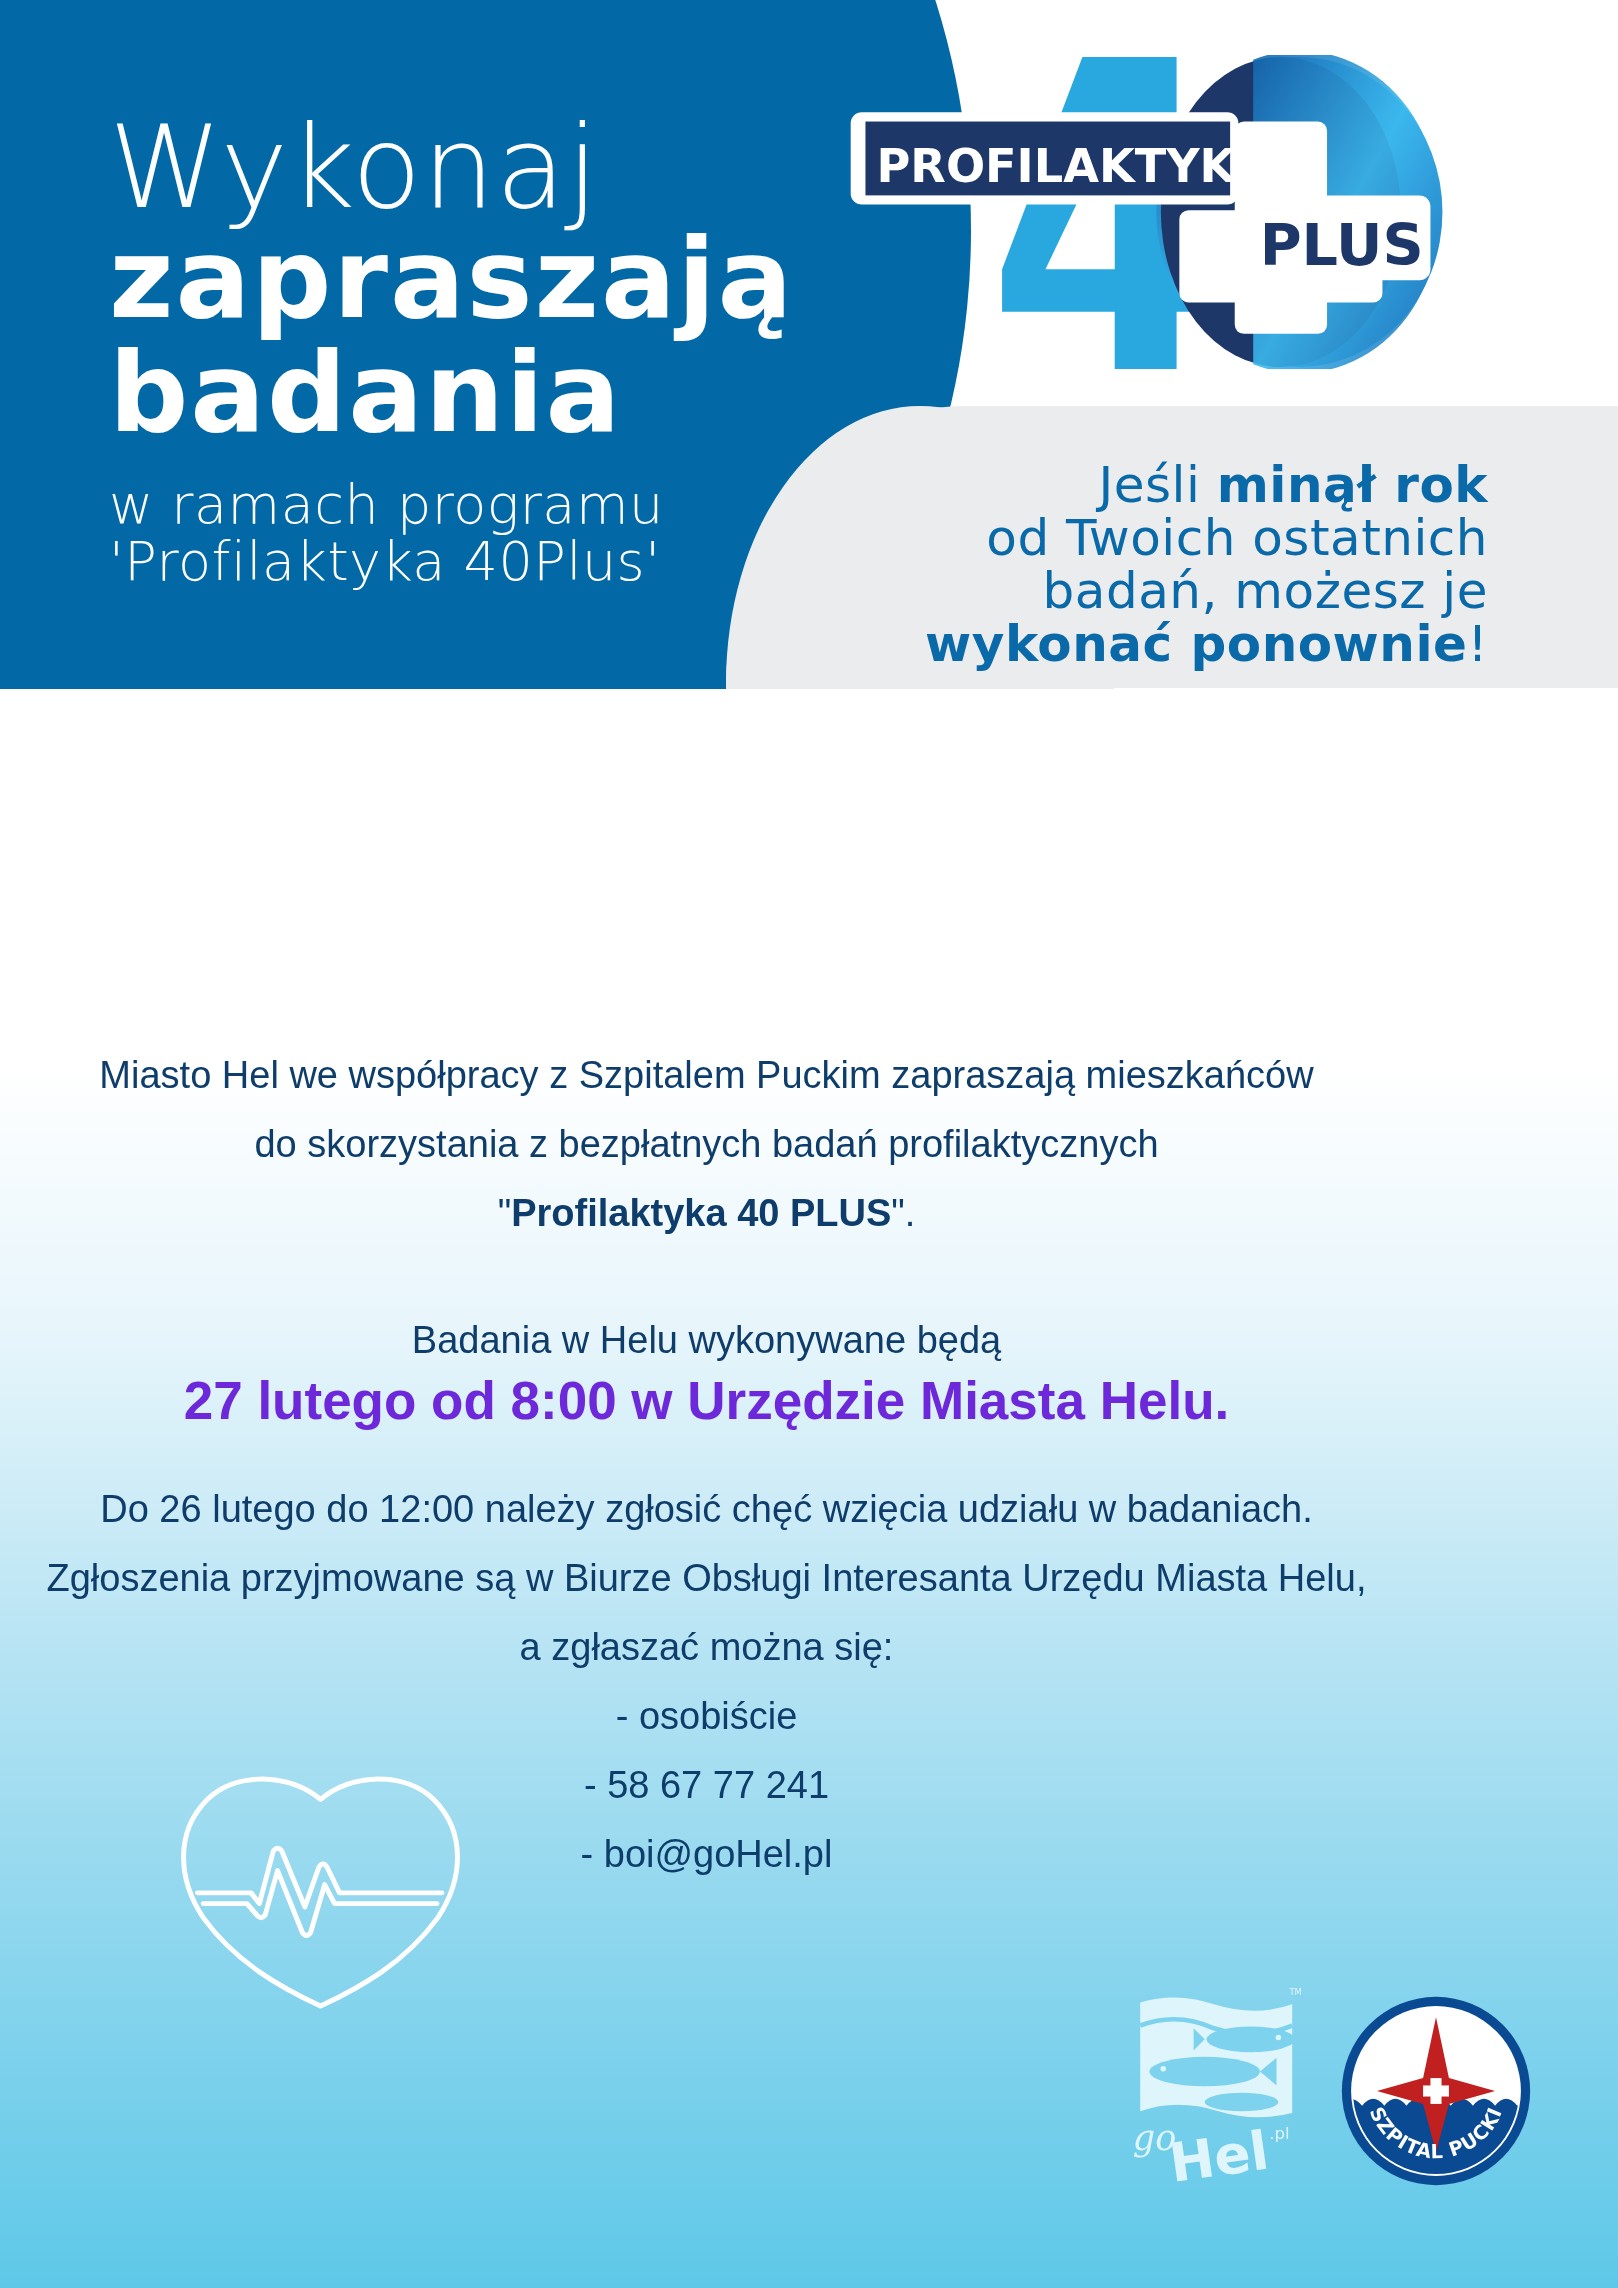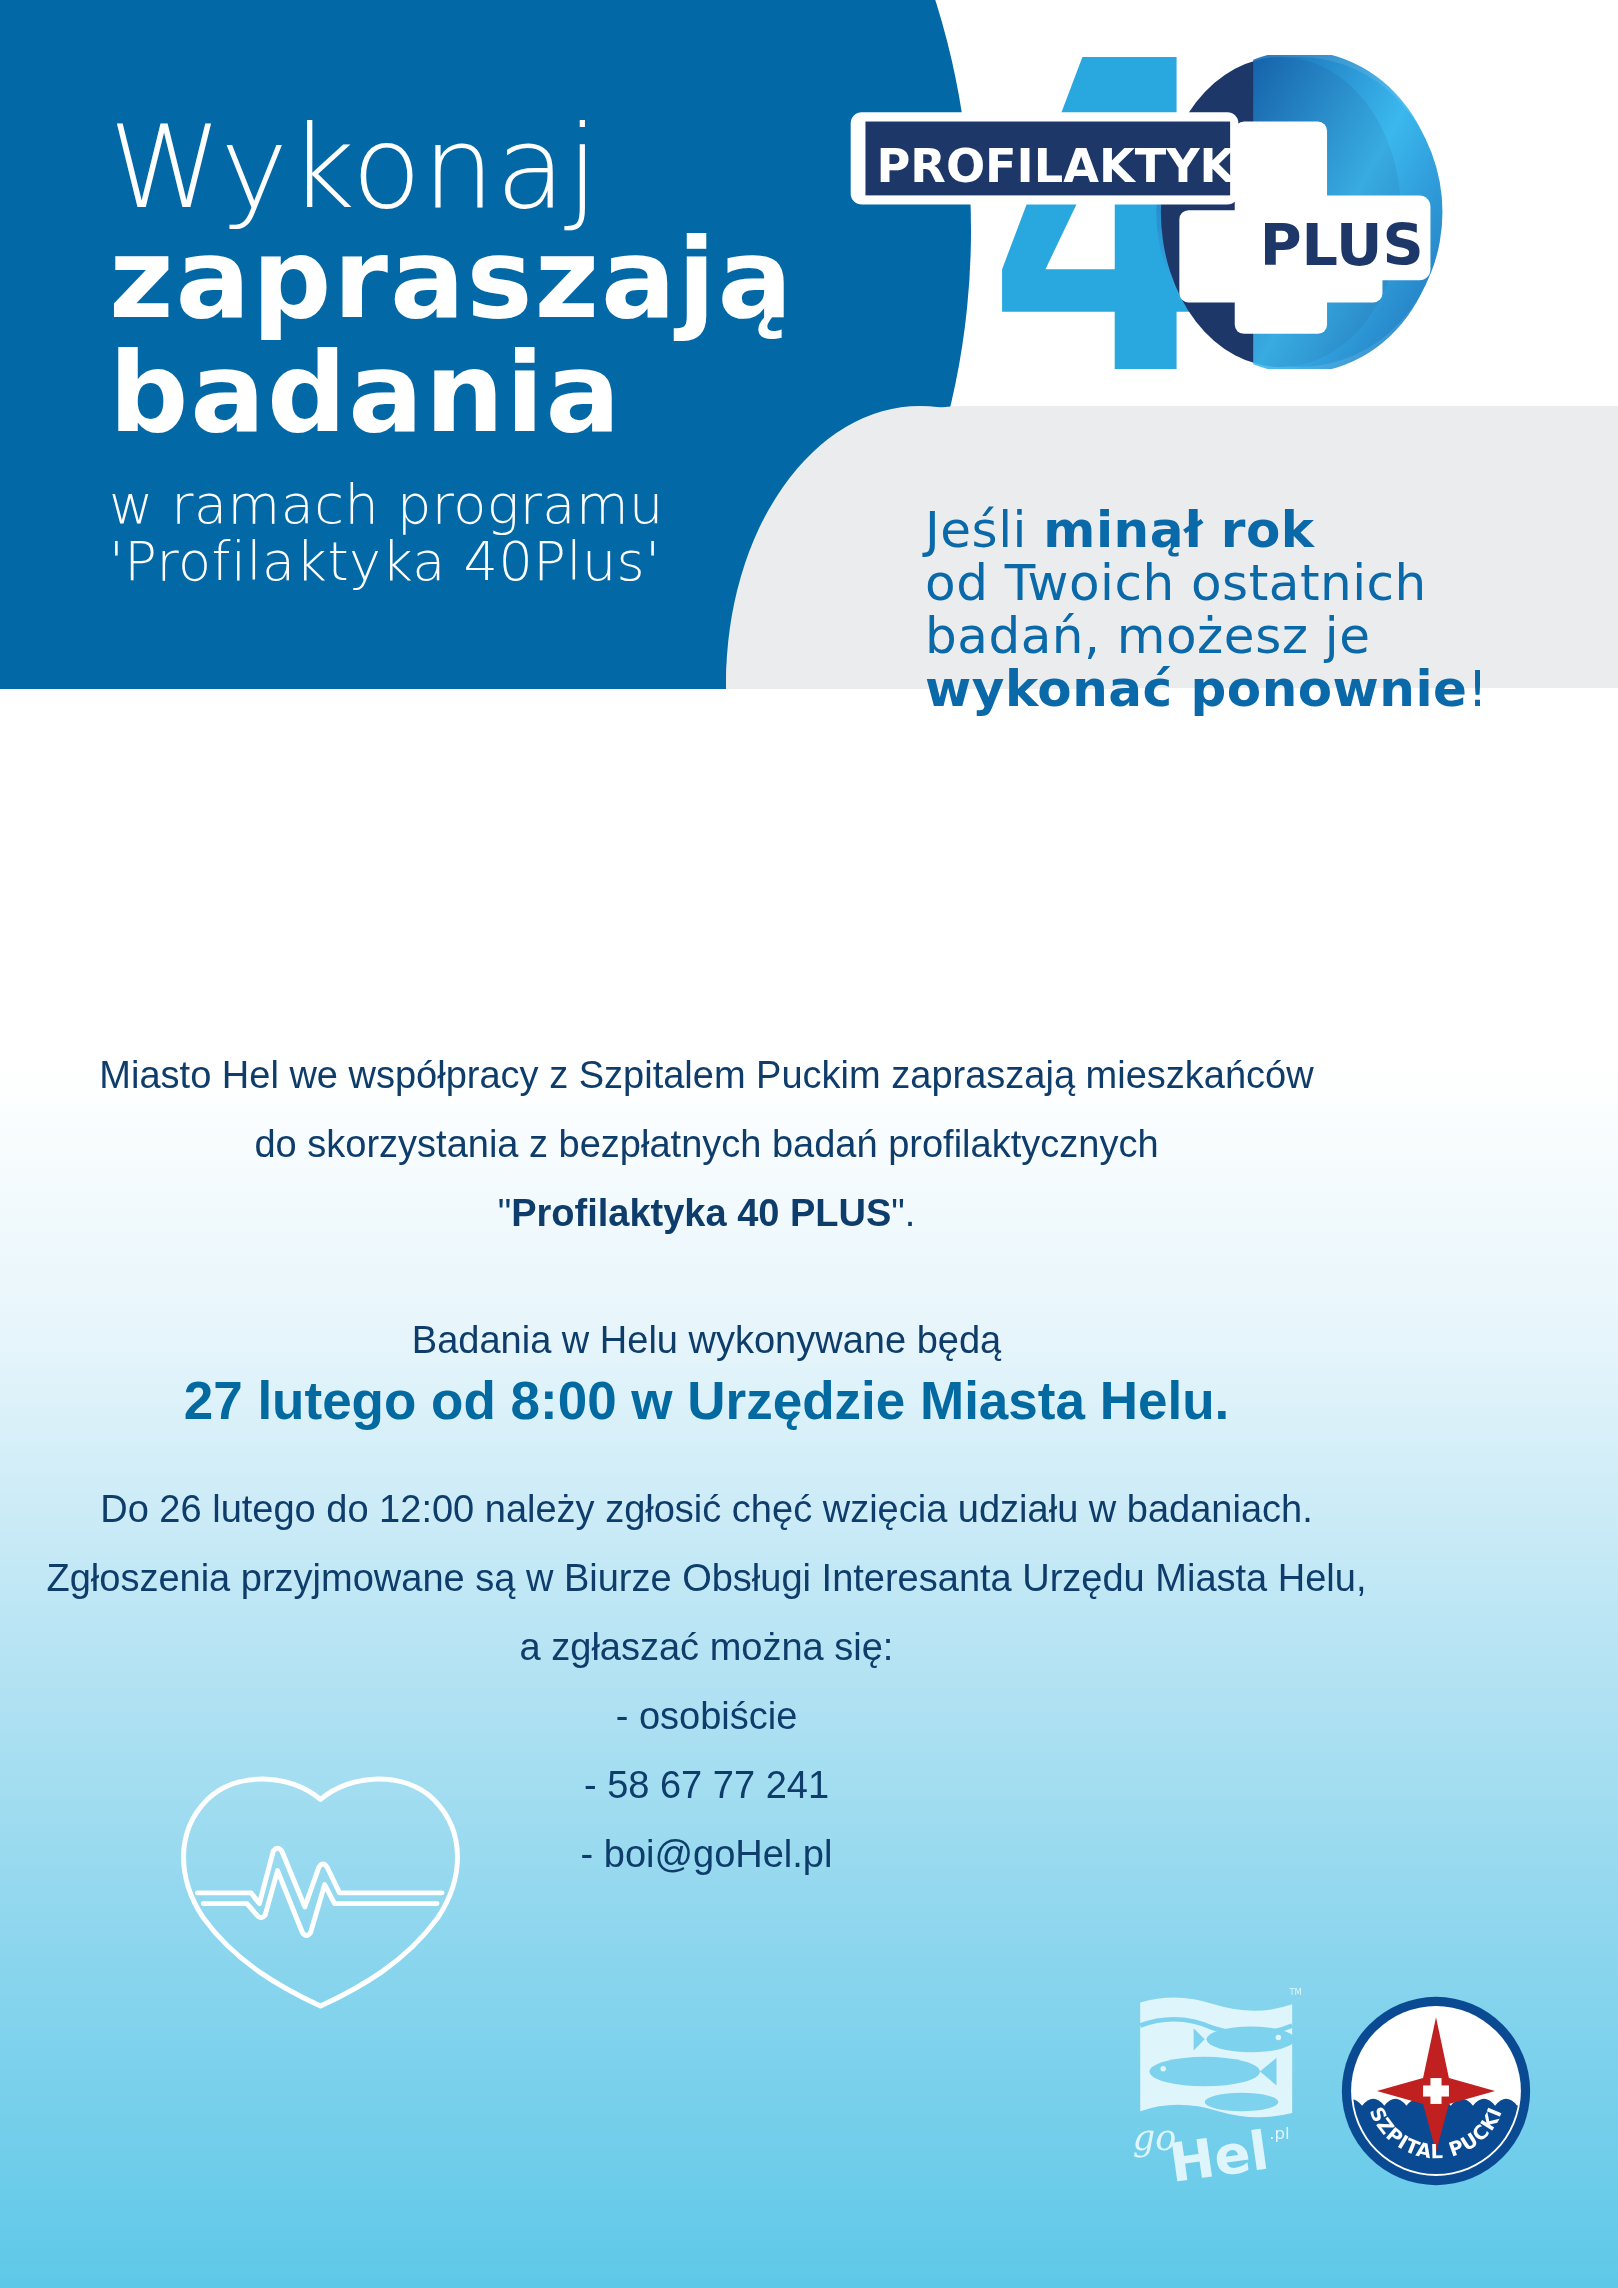--- a/index.html
+++ b/index.html
@@ -23,32 +23,32 @@
     background: #ebeced; border-radius: 50%;
   }
   .headline {
     position: absolute; left: 109px; top: 113px; color: #ffffff;
     font-family: "DejaVu Sans", sans-serif; letter-spacing: 0.9px;
   }
   .headline .l1 { font-size: 114px; font-weight: 300; line-height: 109px; display: block; font-family: "DejaVu Sans", sans-serif; }
   .headline .l2, .headline .l3 { font-size: 111px; font-weight: 700; line-height: 114px; display: block; letter-spacing: 1.8px; }
   .headline .sub { font-size: 54px; line-height: 57px; display: block; margin-top: 26px; font-weight: 300; letter-spacing: 0.5px; }
   .gray-text {
-    position: absolute; right: 131px; top: 459px; text-align: left; color: #0a69a8;
-    font-size: 50px; line-height: 53px; letter-spacing: 0.5px; margin-top: 45px;
+    position: absolute; right: 131px; top: 459px; text-align: right; color: #0a69a8;
+    font-size: 50px; line-height: 53px; letter-spacing: 0.5px;
   }
   .gray-text b { font-weight: 700; }
   
   .logo { position: absolute; left: 847px; top: 55px; width: 637px; height: 314px; }
   .content {
     position: absolute; left: 0; top: 1041px; width: 1413px; text-align: center;
     color: #0f3d6b; font-family: "Liberation Sans", sans-serif;
   }
   .p { font-size: 38px; line-height: 69px; margin: 0; }
-  .big { font-size: 53px; font-weight: 700; line-height: 65px; margin: 0; color: #0369a1; }
+  .big { font-size: 53px; font-weight: 700; line-height: 65px; margin: 0; color: #6d28d9; }
   .u { text-underline-offset: 9.2px; text-decoration-thickness: 2.8px; }
   .gap1 { height: 65px; }
   .gap2 { height: 42px; }
   .heart { position: absolute; left: 166px; top: 1763px; width: 314px; height: 268px; }
   .gohel { position: absolute; left: 1131px; top: 1984px; width: 175px; height: 212px; }
   .szpital { position: absolute; left: 1340px; top: 1995px; width: 192px; height: 192px; }
 </style>
 </head>
 <body>
 

